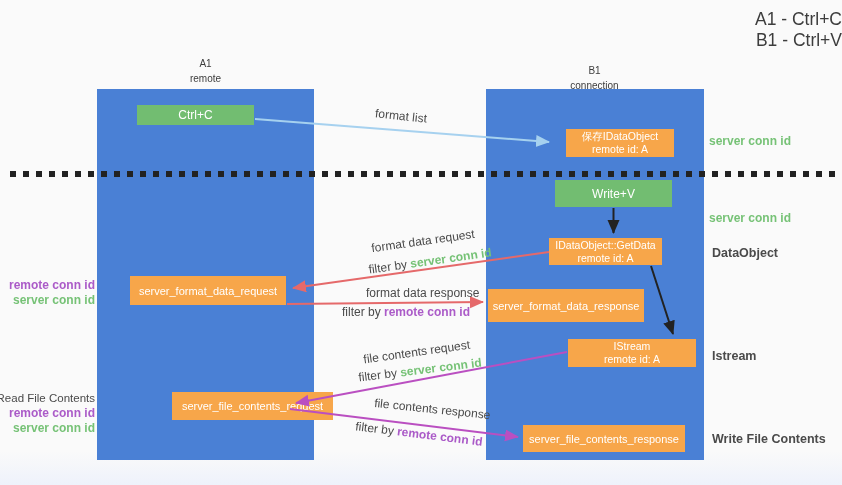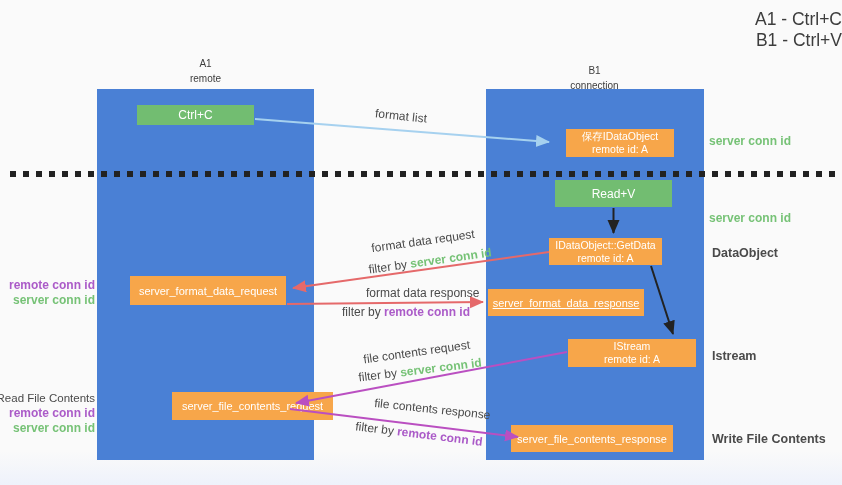--- a/index.html
+++ b/index.html
@@ -75,46 +75,46 @@
   <div class="box green" style="left:137px;top:105px;width:117px;height:20px;">
     <span>Ctrl+C</span>
   </div>
 
   <div class="box orange two-line" style="left:554px;top:129px;width:108px;height:28px;margin-left:12px;">
     <span>保存IDataObject</span>
     <span>remote id: A</span>
   </div>
 
   <div class="box green" style="left:555px;top:180px;width:117px;height:27px;">
-    <span>Read+V</span>
+    <span>Write+V</span>
   </div>
 
   <div class="box orange two-line" style="left:549px;top:238px;width:113px;height:27px;text-align:center;">
     <span>IDataObject::GetData</span>
     <span>remote id: A</span>
   </div>
 
   <div class="box orange" style="left:130px;top:276px;width:156px;height:29px;">
     <span>server_format_data_request</span>
   </div>
 
-  <div class="box orange" style="left:488px;top:289px;width:156px;height:27px;text-decoration:underline;">
+  <div class="box orange" style="left:488px;top:289px;width:156px;height:33px;">
     <span>server_format_data_response</span>
   </div>
 
   <div class="box orange two-line" style="left:568px;top:339px;width:128px;height:28px;">
     <span>IStream</span>
     <span>remote id: A</span>
   </div>
 
   <div class="box orange" style="left:128px;top:392px;width:161px;height:28px;margin-left:44px;">
     <span>server_file_contents_request</span>
   </div>
 
-  <div class="box orange" style="left:511px;top:425px;width:162px;height:27px;">
+  <div class="box orange" style="left:523px;top:425px;width:162px;height:27px;">
     <span>server_file_contents_response</span>
   </div>
 
   <svg class="arrows" width="842" height="485" viewBox="0 0 842 485">
     <defs>
       <marker id="mBlue" markerWidth="8" markerHeight="8" refX="6.5" refY="3" orient="auto">
         <path class="h-blue" d="M0,0 L7,3 L0,6 Z"></path>
       </marker>
       <marker id="mBlack" markerWidth="8" markerHeight="8" refX="6.5" refY="3" orient="auto">
         <path class="h-black" d="M0,0 L7,3 L0,6 Z"></path>

